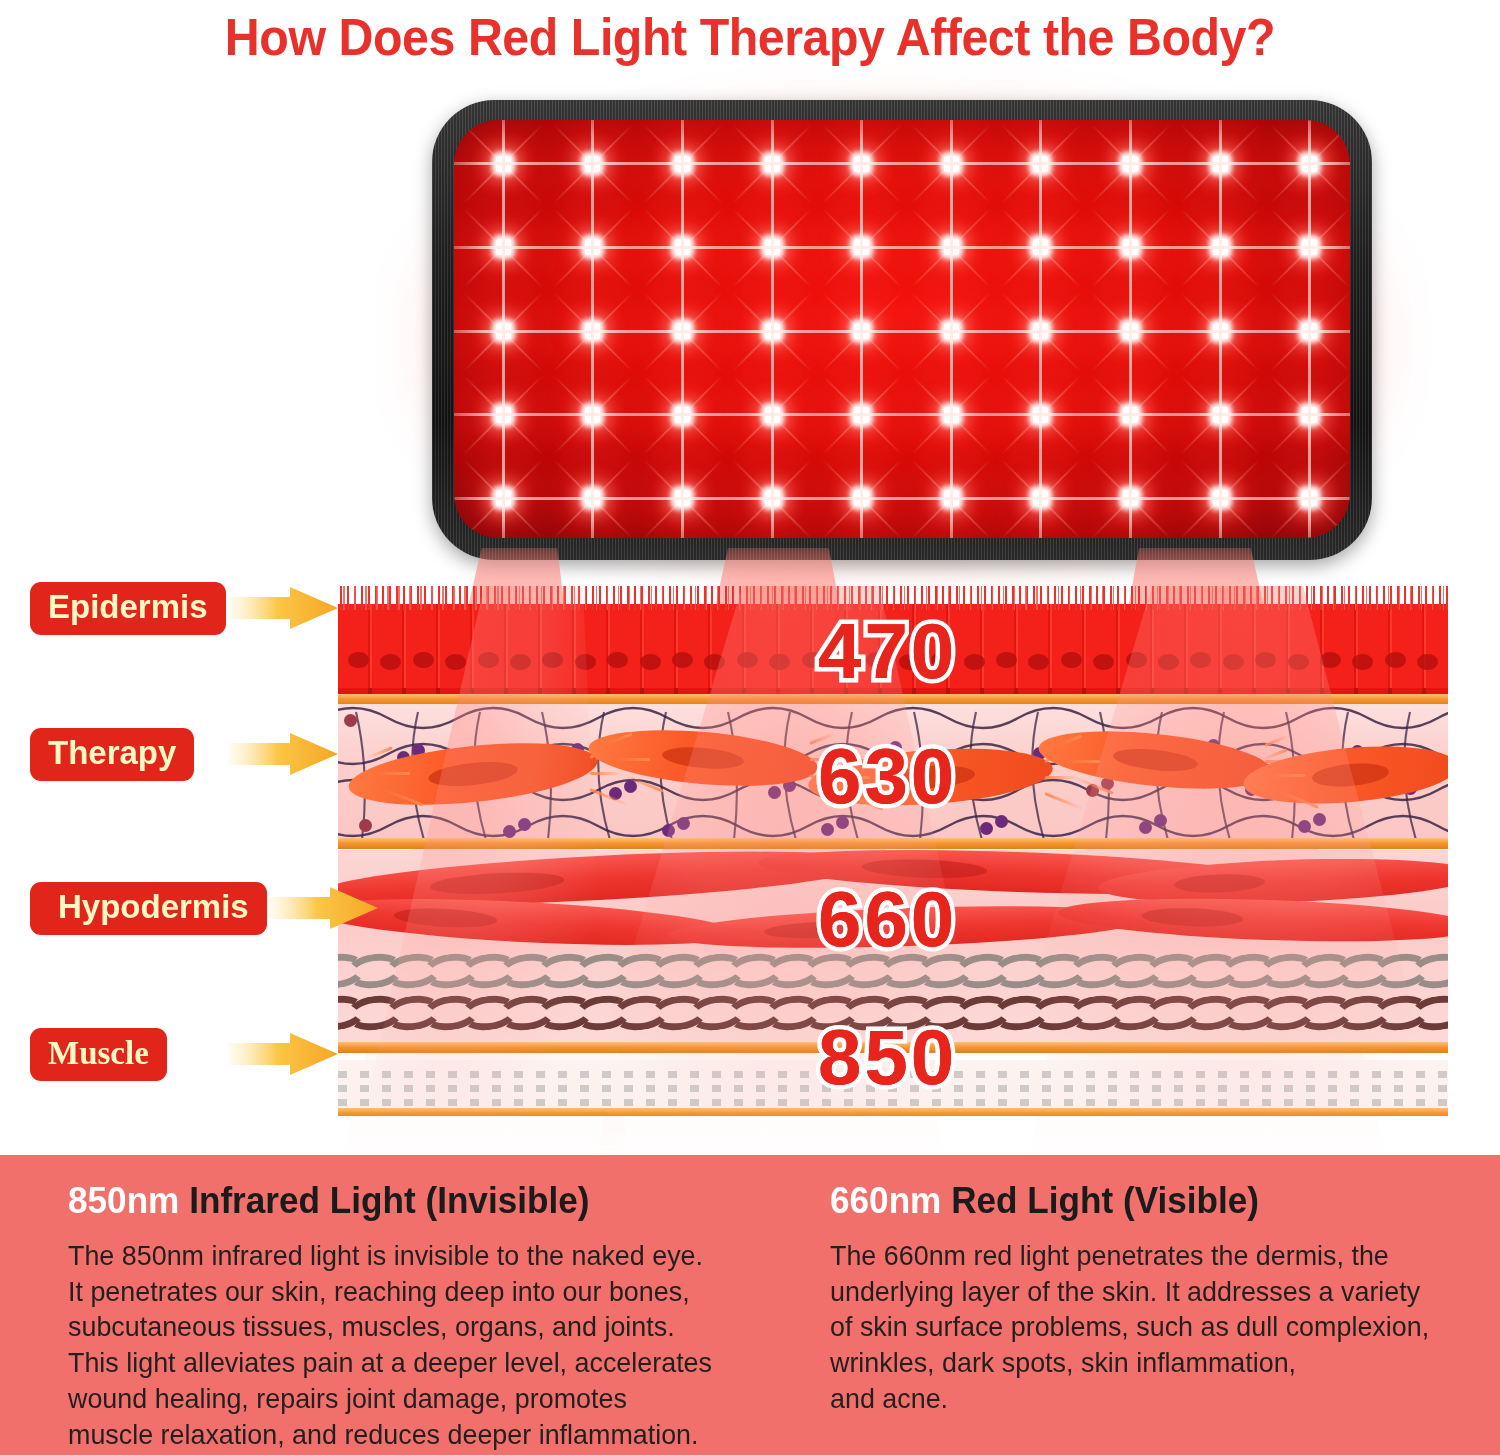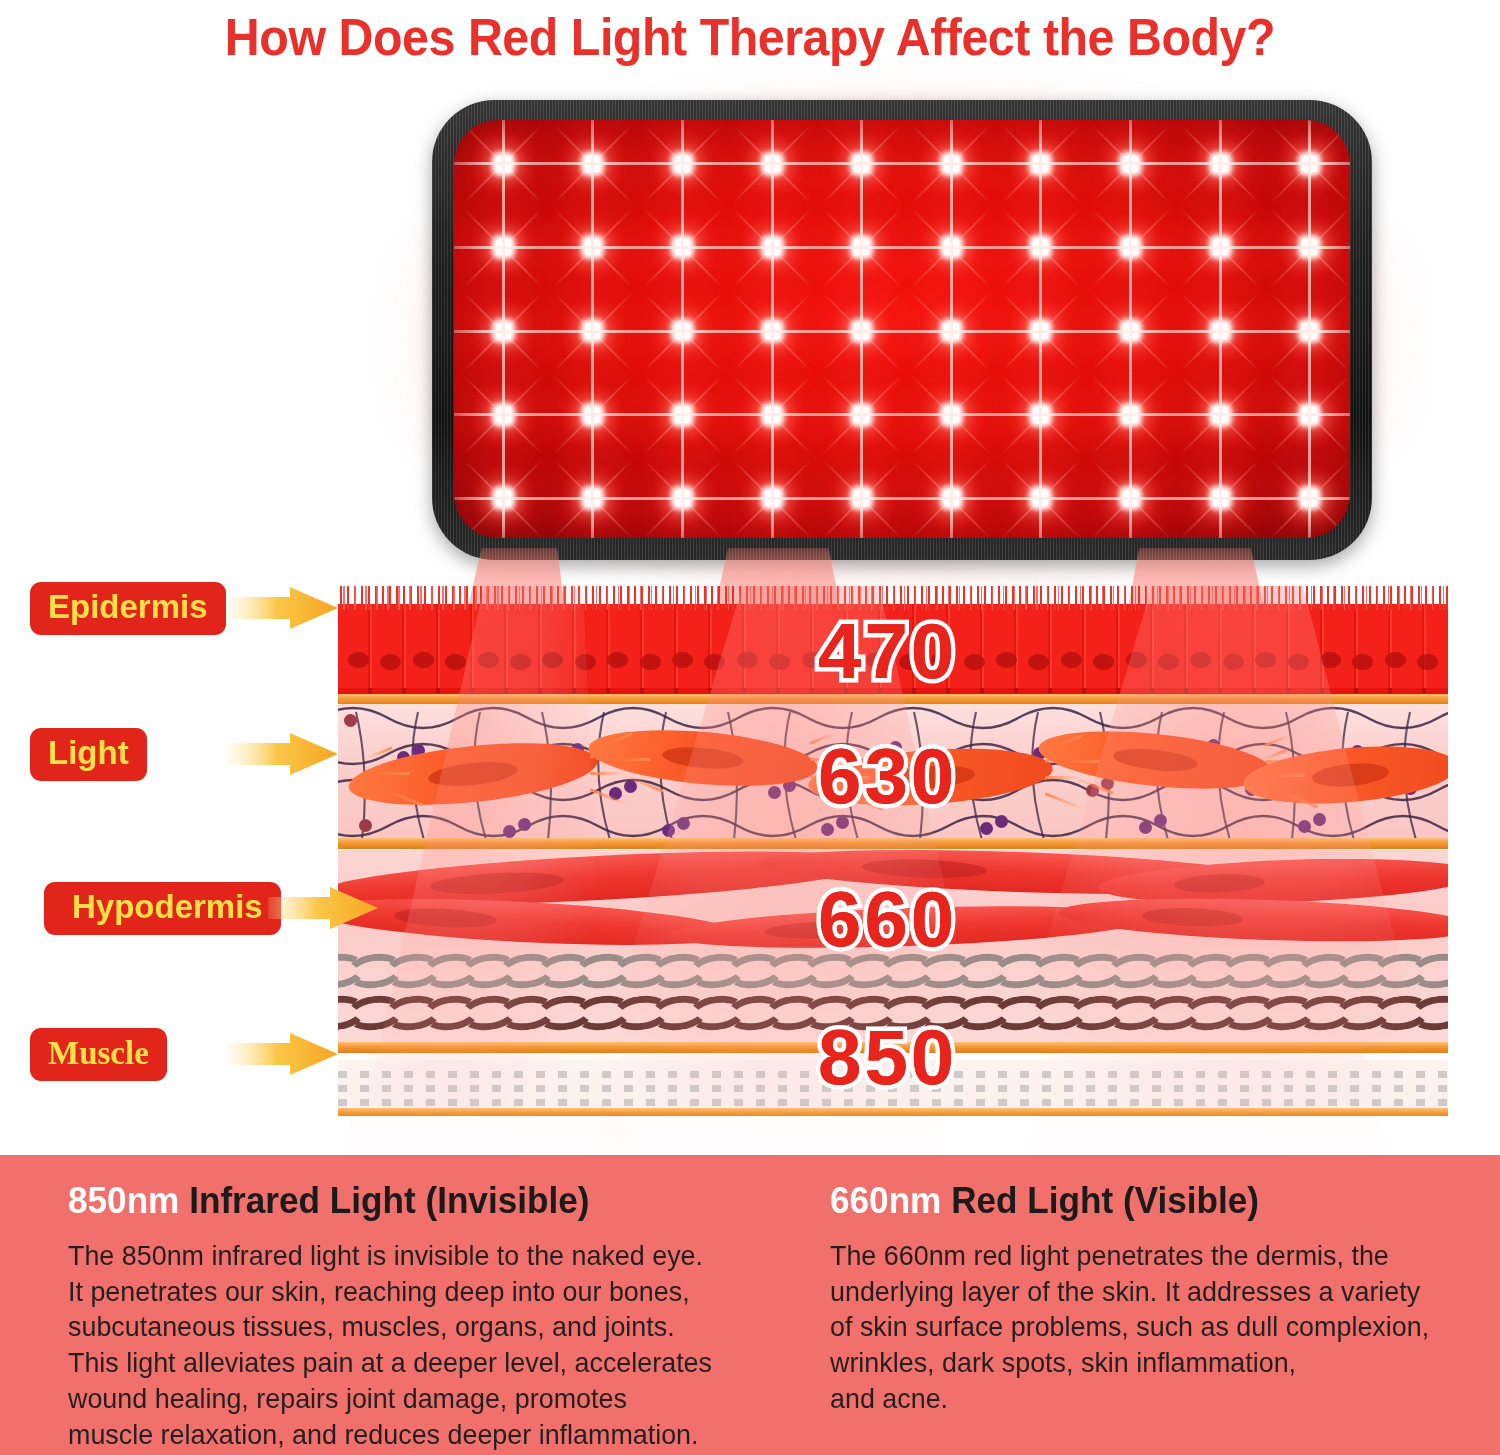--- a/index.html
+++ b/index.html
@@ -195,21 +195,21 @@
     position:absolute;
     background:radial-gradient(ellipse at 50% 0%, rgba(255,120,110,0.42) 0%, rgba(255,160,155,0.22) 45%, rgba(255,255,255,0) 78%);
     pointer-events:none;
   }
 
   
   .lbl-box {
     position:absolute;
     background:#E1251B;
     border-radius:11px;
-    color:#fde047;
+    color:#fef9c3;
     font-family:"Liberation Sans", sans-serif;
     font-weight:bold;
     font-size:33px;
     padding:8px 18px 10px 18px;
     white-space:nowrap;
     line-height:1.05;
   }
   .lbl-arrow {
     position:absolute; width:110px; height:42px;
   }
@@ -806,35 +806,35 @@
         <linearGradient id="ag1" x1="0" y1="0" x2="1" y2="0">
       <stop offset="0%" stop-color="#FDE8A8" stop-opacity="0.15"></stop>
       <stop offset="45%" stop-color="#FBC646"></stop>
       <stop offset="100%" stop-color="#F5A623"></stop>
     </linearGradient>
       </defs>
     <path d="M0 10 L62 10 L62 0 L110 21 L62 42 L62 32 L0 32 Z" fill="url(#ag1)"></path>
   </svg>
 </div>
 
-<div class="lbl-box" style="left:30px; top:728px;">Light</div>
+<div class="lbl-box" style="left:30px; top:728px;">Therapy</div>
 <div class="lbl-arrow" style="left:228px; top:733px;">
   <svg width="110" height="42" viewBox="0 0 110 42">
     <defs>
         <linearGradient id="ag2" x1="0" y1="0" x2="1" y2="0">
       <stop offset="0%" stop-color="#FDE8A8" stop-opacity="0.15"></stop>
       <stop offset="45%" stop-color="#FBC646"></stop>
       <stop offset="100%" stop-color="#F5A623"></stop>
     </linearGradient>
       </defs>
     <path d="M0 10 L62 10 L62 0 L110 21 L62 42 L62 32 L0 32 Z" fill="url(#ag2)"></path>
   </svg>
 </div>
 
-<div class="lbl-box" style="left:44px; top:882px;padding-left:28px;">Hypodermis</div>
+<div class="lbl-box" style="left:30px; top:882px;padding-left:28px;">Hypodermis</div>
 <div class="lbl-arrow" style="left:268px; top:887px;">
   <svg width="110" height="42" viewBox="0 0 110 42">
     <defs>
         <linearGradient id="ag3" x1="0" y1="0" x2="1" y2="0">
       <stop offset="0%" stop-color="#FDE8A8" stop-opacity="0.15"></stop>
       <stop offset="45%" stop-color="#FBC646"></stop>
       <stop offset="100%" stop-color="#F5A623"></stop>
     </linearGradient>
       </defs>
     <path d="M0 10 L62 10 L62 0 L110 21 L62 42 L62 32 L0 32 Z" fill="url(#ag3)"></path>

